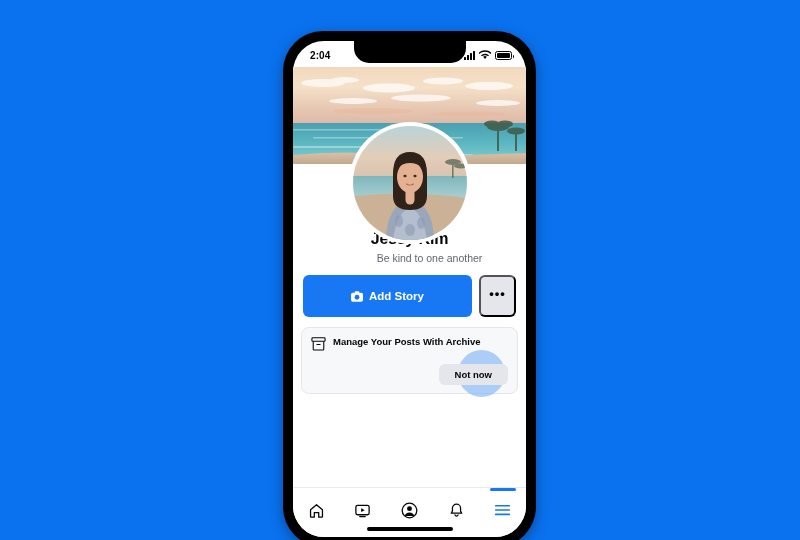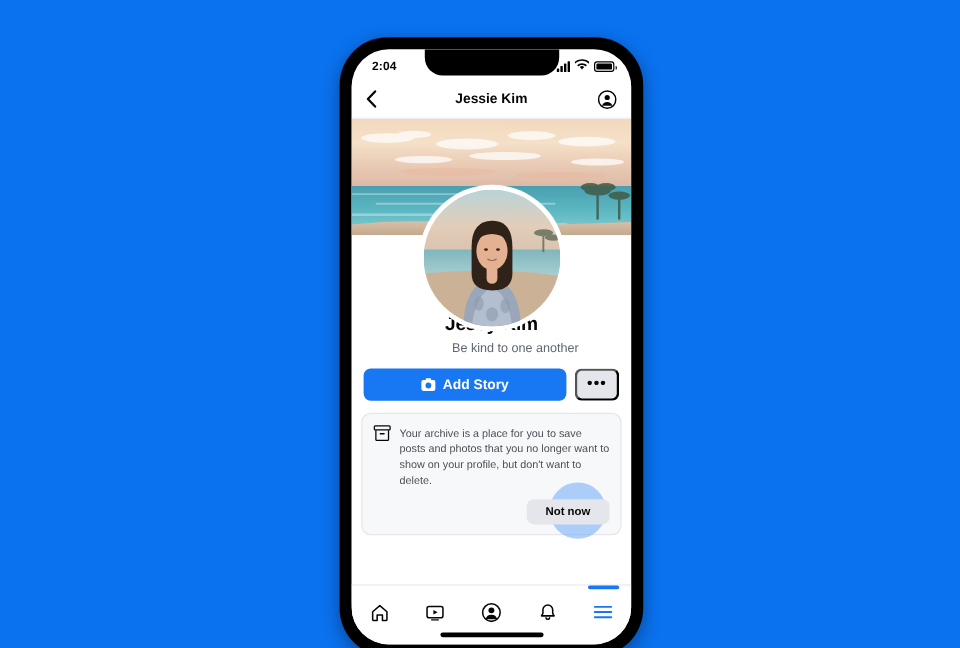--- a/index.html
+++ b/index.html
@@ -93,21 +93,21 @@
   .name-block{ padding-top:66px; text-align:center; }
   .profile-name{ font-size:16px; font-weight:bold; color:#050505; letter-spacing:-.2px; }
   .profile-bio{ font-size:10.5px; color:#606770; margin-top:4px;margin-left:40px; }
 
   
   .action-row{
     display:flex; gap:7px; padding:11px 10px 0 10px; align-items:stretch;
   }
   .btn-add-story{
     flex:1; background:#1877f2; color:#fff;
-    border-radius:6px; height:27px;
+    border-radius:6px; height:42px;
     display:flex; align-items:center; justify-content:center; gap:6px;
     font-size:11.5px; font-weight:bold; cursor:pointer; border:none;
   }
   .btn-more{
     width:37px; background:#e4e6eb; border-radius:6px;
     display:flex; align-items:center; justify-content:center;
     cursor:pointer; color:#050505; font-size:13px; letter-spacing:1px;
     font-weight:bold; padding-bottom:5px;
   }
 
@@ -186,35 +186,20 @@
             <path d="M8 6.2c-1.6 0-3 .6-4.1 1.6L2.6 6.5A8 8 0 0 1 8 4.4c2.1 0 4 .8 5.4 2.1l-1.3 1.3A5.9 5.9 0 0 0 8 6.2z" fill="#000"></path>
             <path d="M8 1.6c-2.9 0-5.5 1.1-7.4 2.9L-.7 3.2A12.3 12.3 0 0 1 8 -.2c3.4 0 6.5 1.3 8.7 3.4l-1.3 1.3A10.4 10.4 0 0 0 8 1.6z" fill="#000"></path>
           </svg>
         </span>
         <span class="battery">
             <span></span>
           </span>
       </div>
     </div>
 
-    <div class="app-header">
-      <div class="hdr-back">
-        <svg width="9" height="15" viewBox="0 0 9 15">
-          <path d="M7.6 1.2 1.6 7.5l6 6.3" stroke="#050505" stroke-width="1.9" fill="none" stroke-linecap="round" stroke-linejoin="round"></path>
-        </svg>
-      </div>
-      <div class="hdr-title">Jessie Kim</div>
-      <div class="hdr-account">
-        <svg width="16" height="16" viewBox="0 0 20 20">
-          <circle cx="10" cy="10" r="9" fill="none" stroke="#050505" stroke-width="1.6"></circle>
-          <circle cx="10" cy="7.8" r="2.7" fill="#050505"></circle>
-          <path d="M4.6 16.4a5.7 5.7 0 0 1 10.8 0" fill="#050505"></path>
-        </svg>
-      </div>
-    </div>
 
     <div class="content">
 
       <div class="cover">
         <svg viewBox="0 0 233 97" preserveAspectRatio="xMidYMid slice">
           <defs>
             <linearGradient id="sky" x1="0" y1="0" x2="0" y2="1">
               <stop offset="0%" stop-color="#f2d9bd"></stop>
               <stop offset="35%" stop-color="#f5e0c8"></stop>
               <stop offset="70%" stop-color="#e8c9b4"></stop>
@@ -329,21 +314,21 @@
       <div class="archive-card">
         <div class="archive-top">
           <div class="archive-icon">
             <svg width="15" height="14" viewBox="0 0 18 17">
               <rect x="1" y="1" width="16" height="4.2" rx="1" fill="none" stroke="#050505" stroke-width="1.3"></rect>
               <path d="M2.6 5.4v9.4a1 1 0 0 0 1 1h10.8a1 1 0 0 0 1-1V5.4" fill="none" stroke="#050505" stroke-width="1.3"></path>
               <rect x="6.4" y="8.4" width="5.2" height="1.4" rx=".7" fill="#050505"></rect>
             </svg>
           </div>
           <div class="archive-text">
-            <div class="archive-body">Your archive is a place for you to save posts and photos that you no longer want to show on your profile, but don't want to delete.</div>
+            <div class="archive-title">Manage Your Posts With Archive</div>
           </div>
         </div>
         <div class="tap-indicator"></div>
         <div class="archive-actions">
           <button class="btn-notnow">Not now</button>
         </div>
       </div>
 
     </div>
 

